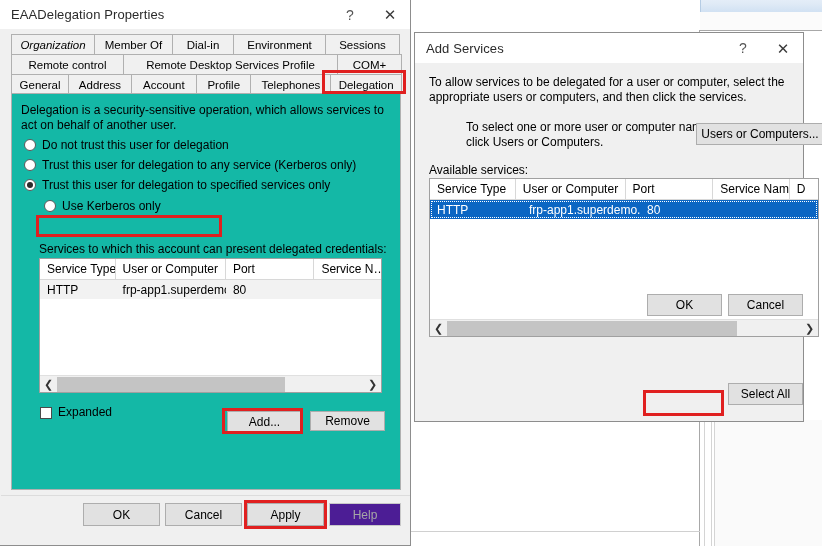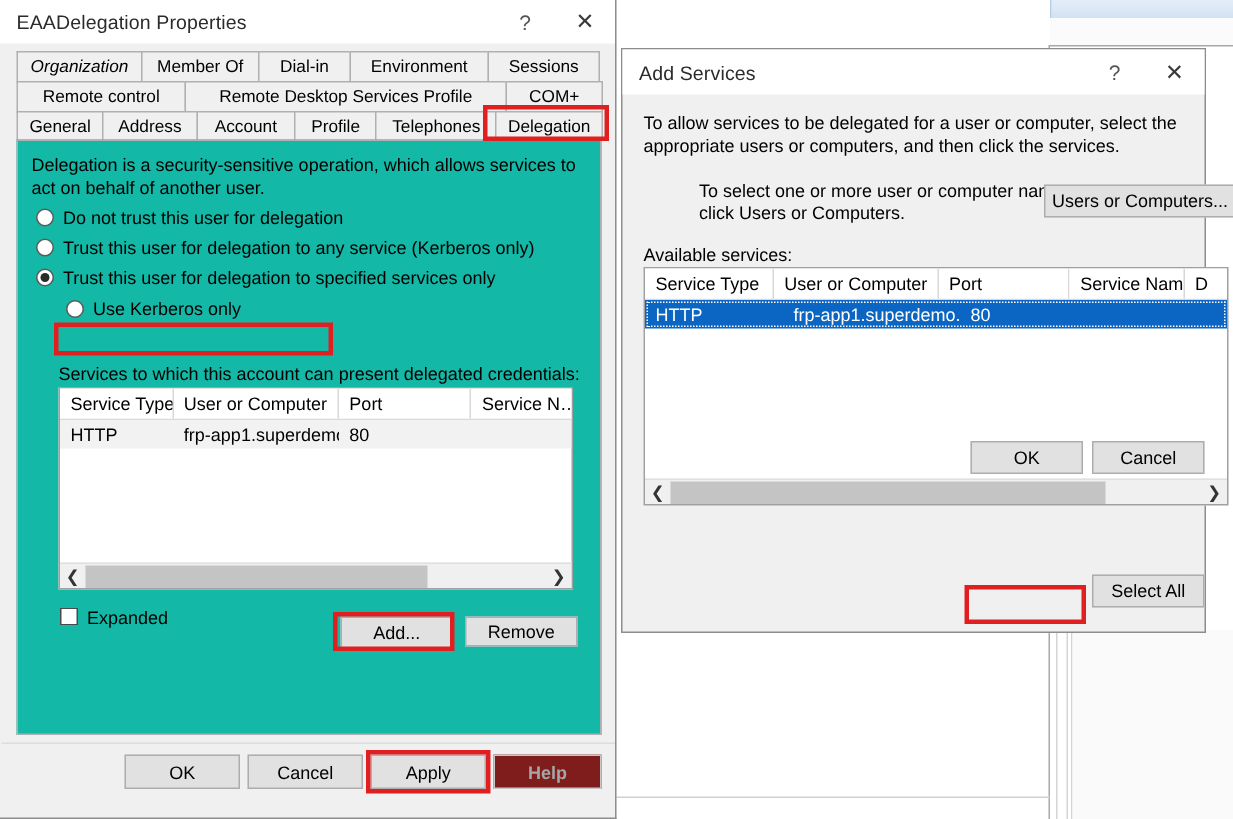--- a/index.html
+++ b/index.html
@@ -155,21 +155,21 @@
     content: "";
     position: absolute;
     left: 2px; top: 2px;
     width: 6px; height: 6px;
     border-radius: 50%;
     background: #2b2b2b;
   }
   .check-row {
     position: absolute;
     display: flex;
-    align-items: flex-start;
+    align-items: flex-end;
     font-size: 12px;
     white-space: nowrap;
   }
   .checkbox {
     width: 12px; height: 12px;
     border: 1px solid #4a4a4a;
     background: #fff;
     box-sizing: border-box;
     margin-right: 6px;
     flex: none;
@@ -264,21 +264,21 @@
     background: #e1e1e1;
     border: 1px solid #adadad;
     box-sizing: border-box;
     font-size: 12px;
     display: flex;
     align-items: center;
     justify-content: center;
     color: #000;
     white-space: nowrap;
   }
-  .btn.disabled { color: #a6a6a6; background: #7f1d1d; border-color: #c8c8c8; font-weight: bold; }
+  .btn.disabled { color: #a6a6a6; background: #4c1d95; border-color: #c8c8c8; }
 
   
   .redbox {
     position: absolute;
     border: 3px solid #e02020;
     box-sizing: border-box;
     pointer-events: none;
   }
 
   .sep-line {

